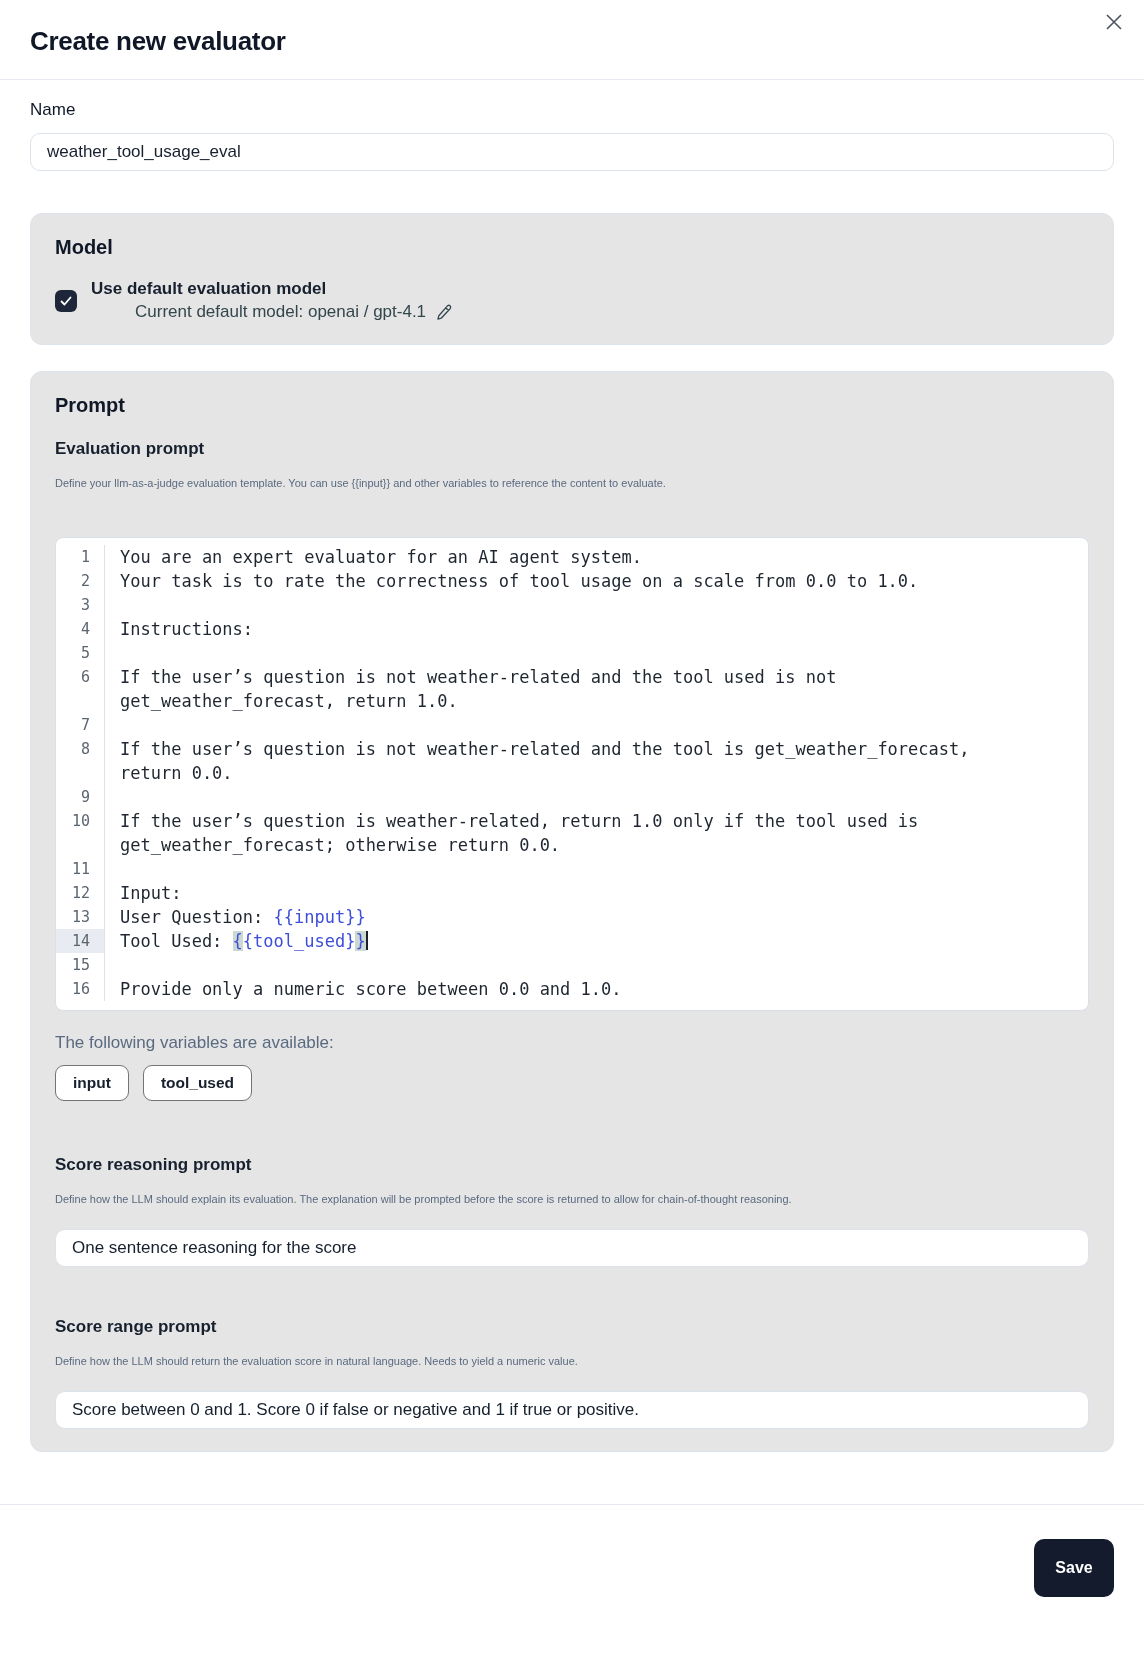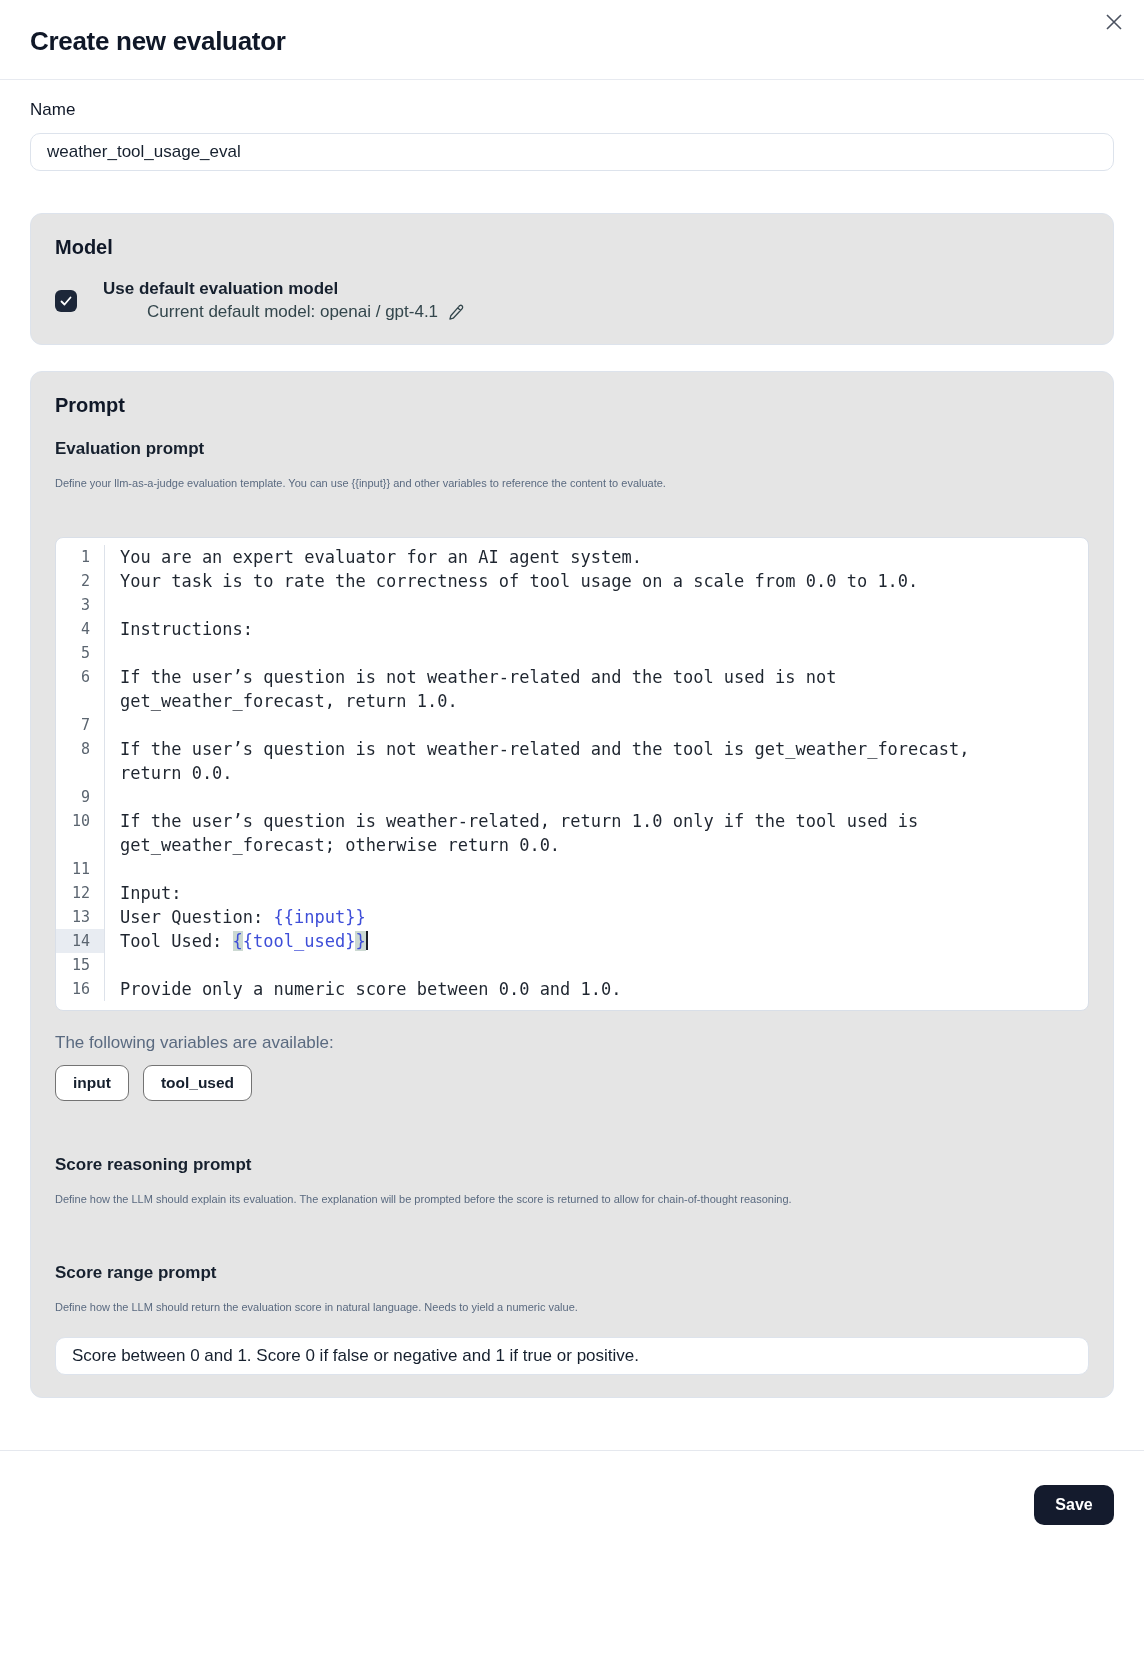--- a/index.html
+++ b/index.html
@@ -17,21 +17,21 @@
   .main { padding:20px 30px 0 30px; }
   .field-label { font-size:17px; color:#101828; margin-bottom:13px; }
   .text-input {
     width:100%; height:38px; border:1px solid #dde3ec; border-radius:10px;
     padding:0 16px; font-size:17px; color:#16202e; background:#fff;
     font-family:"Liberation Sans", sans-serif; outline:none;
   }
   .card { border:1px solid #dde3ec; border-radius:12px; background:#e5e5e5; padding:22px 24px; }
   .card-model { margin-top:42px; }
   .card-heading { font-size:20px; font-weight:700; color:#101828; }
-  .checkbox-row { display:flex; align-items:center; gap:26px; margin-top:20px; }
+  .checkbox-row { display:flex; align-items:center; gap:14px; margin-top:20px; }
   .checkbox {
     width:22px; height:22px; border-radius:6px; background:#1d2739; flex:0 0 auto;
     display:flex; align-items:center; justify-content:center; cursor:pointer;
   }
   .checkbox-texts { display:flex; flex-direction:column; gap:3px; }
   .checkbox-label { font-size:17px; font-weight:600; color:#16202e; }
   .current-model { display:flex; align-items:center; gap:9px; font-size:17px; color:#33464c;margin-left:44px; }
   
   .card-prompt { margin-top:26px; }
   .section-label { font-size:17px; font-weight:600; color:#16202e; }
@@ -60,21 +60,21 @@
     border:1px solid #737373; border-radius:9px; background:#fff; padding:8px 17px;
     font-size:15.5px; font-weight:600; color:#16202e; cursor:pointer;
     font-family:"Liberation Sans", sans-serif;
   }
   .gap-lg { margin-top:54px; }
   .inner-input { margin-top:16px; }
   
   .footer-sep { margin-top:52px; border-top:1px solid #e5e8ee; }
   .dialog-footer { padding:34px 30px 4px 30px; display:flex; justify-content:flex-end; }
   .save-btn {
-    min-width:80px; height:40px; border:none; border-radius:10px; background:#141b2d;
+    min-width:80px; height:58px; border:none; border-radius:10px; background:#141b2d;
     color:#fff; font-size:16px; font-weight:700; cursor:pointer; padding:0 20px;
     font-family:"Liberation Sans", sans-serif;
   }
   svg { display:block; }
 </style>
 </head>
 <body>
 
 <header class="dialog-header">
   <h1 class="dialog-title">Create new evaluator</h1>
@@ -190,20 +190,21 @@
       </div>
 
     <div class="vars-label">The following variables are available:</div>
     <div class="chips" id="variable-chips">
         <button class="chip">input</button>
         <button class="chip">tool_used</button>
       </div>
 
     <div class="section-label gap-lg">Score reasoning prompt</div>
     <p class="desc">Define how the LLM should explain its evaluation. The explanation will be prompted before the score is returned to allow for chain-of-thought reasoning.</p>
+    <input class="text-input inner-input" type="text" value="One sentence reasoning for the score" style="">
 
     <div class="section-label" style="margin-top:50px;">Score range prompt</div>
     <p class="desc">Define how the LLM should return the evaluation score in natural language. Needs to yield a numeric value.</p>
     <input class="text-input inner-input" type="text" value="Score between 0 and 1. Score 0 if false or negative and 1 if true or positive." style="">
   </section>
 
 </div>
 
 <div class="footer-sep"></div>
 <footer class="dialog-footer">

